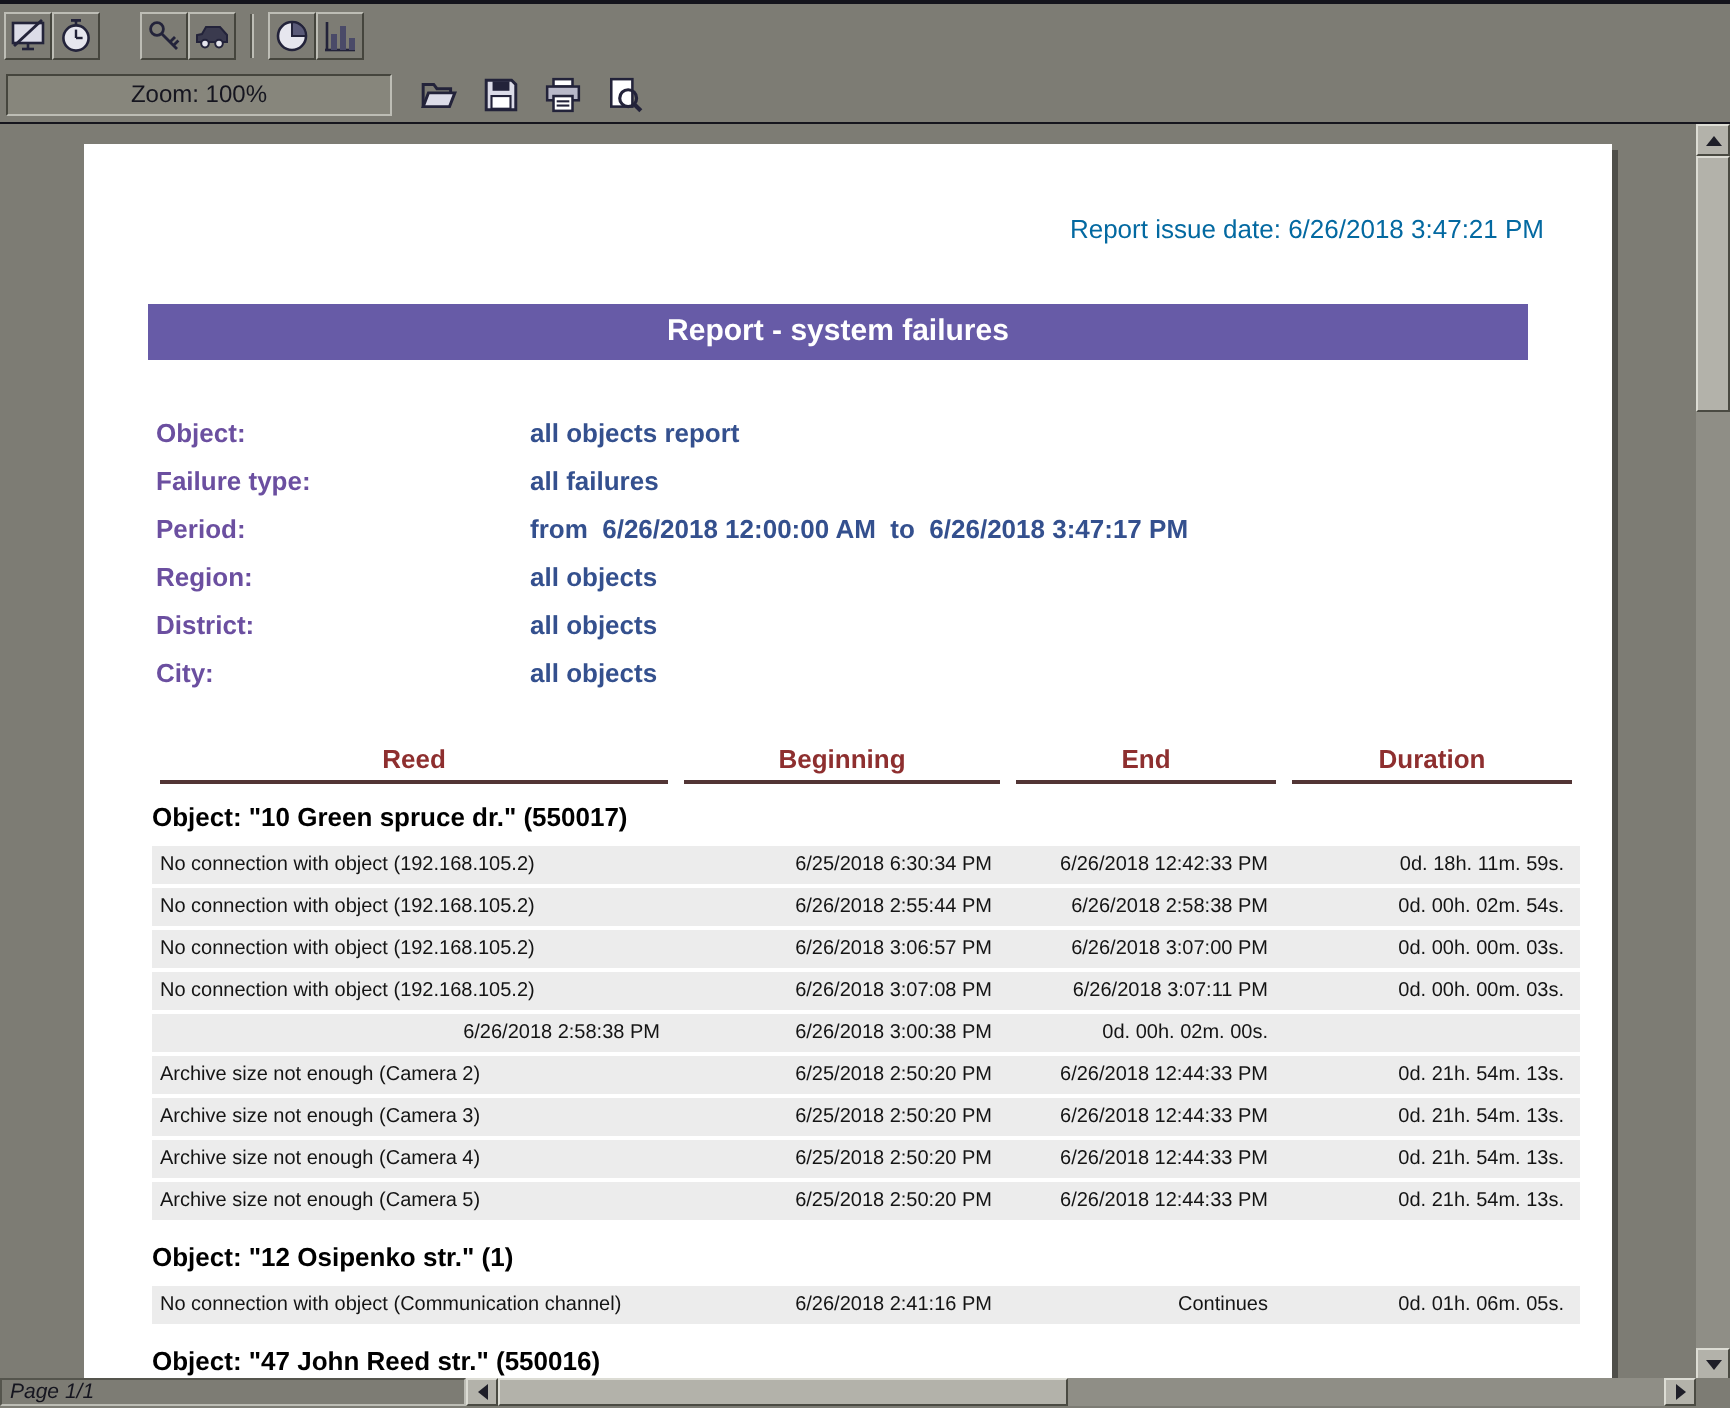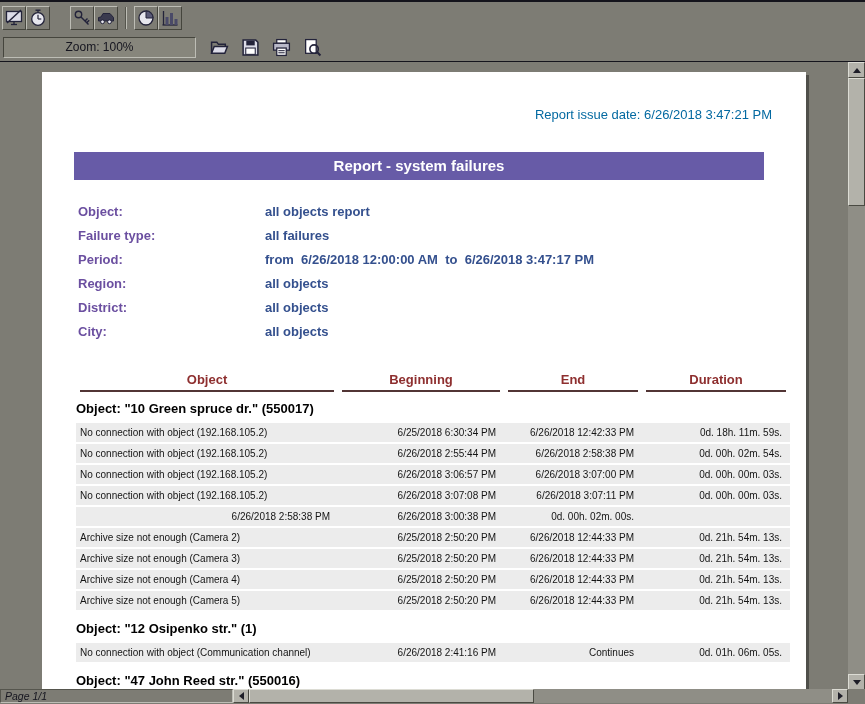--- a/index.html
+++ b/index.html
@@ -27,21 +27,21 @@
   
   .content { position:relative; height:628px; background:#7d7c74; overflow:hidden; border-top:1px solid #15151d; }
   .page { position:absolute; left:42px; top:10px; width:764px; height:700px; background:#ffffff;
           box-shadow:3px 3px 0 rgba(25,25,25,0.45); overflow:hidden; }
 
   .issue-date { text-align:right; padding:35px 34px 0 0; font-size:13px; color:#0369a1; }
   .banner { margin:30px 42px 0 32px; height:28px; line-height:28px; text-align:center;
             background:#675ba7; color:#ffffff; font-size:15px; font-weight:bold; }
 
   .fields { margin:24px 0 0 36px; }
-  .frow { height:24px; display:flex; font-size:13px; font-weight:bold; align-items:flex-start; }
+  .frow { height:24px; display:flex; font-size:13px; font-weight:bold; align-items:center; }
   .flabel { width:187px; color:#6b4fa0; }
   .fvalue { color:#34508e; white-space:pre; }
 
   .rtable { margin:24px 0 0 34px; width:714px; }
   .thead, .trow { display:grid; grid-template-columns:262px 166px 138px 148px; }
   .th { text-align:center; font-size:13px; font-weight:bold; color:#8e2f2f;
         padding-bottom:3px; border-bottom:2px solid #523535; margin:0 4px; }
   .section-title { font-size:13px; font-weight:bold; color:#000; padding:9px 0 7px 0; background:#fff; }
   .trow { margin-bottom:2px; background:#ececec; font-size:10px; color:#141414; }
   .tcell { padding:2px 4px; line-height:15px; }
@@ -213,21 +213,21 @@
           <div class="fvalue">all objects</div>
         </div>
         <div class="frow">
           <div class="flabel">City:</div>
           <div class="fvalue">all objects</div>
         </div>
       </div>
 
       <div class="rtable">
         <div class="thead">
-          <div class="th">Object</div>
+          <div class="th">Reed</div>
           <div class="th">Beginning</div>
           <div class="th">End</div>
           <div class="th">Duration</div>
         </div>
         <div>
             <div class="section-title">Object: "10 Green spruce dr." (550017)</div>
             <div class="trow">
               <div class="tcell c-event">No connection with object (192.168.105.2)</div>
               <div class="tcell c-begin">6/25/2018 6:30:34 PM</div>
               <div class="tcell c-end">6/26/2018 12:42:33 PM</div>

